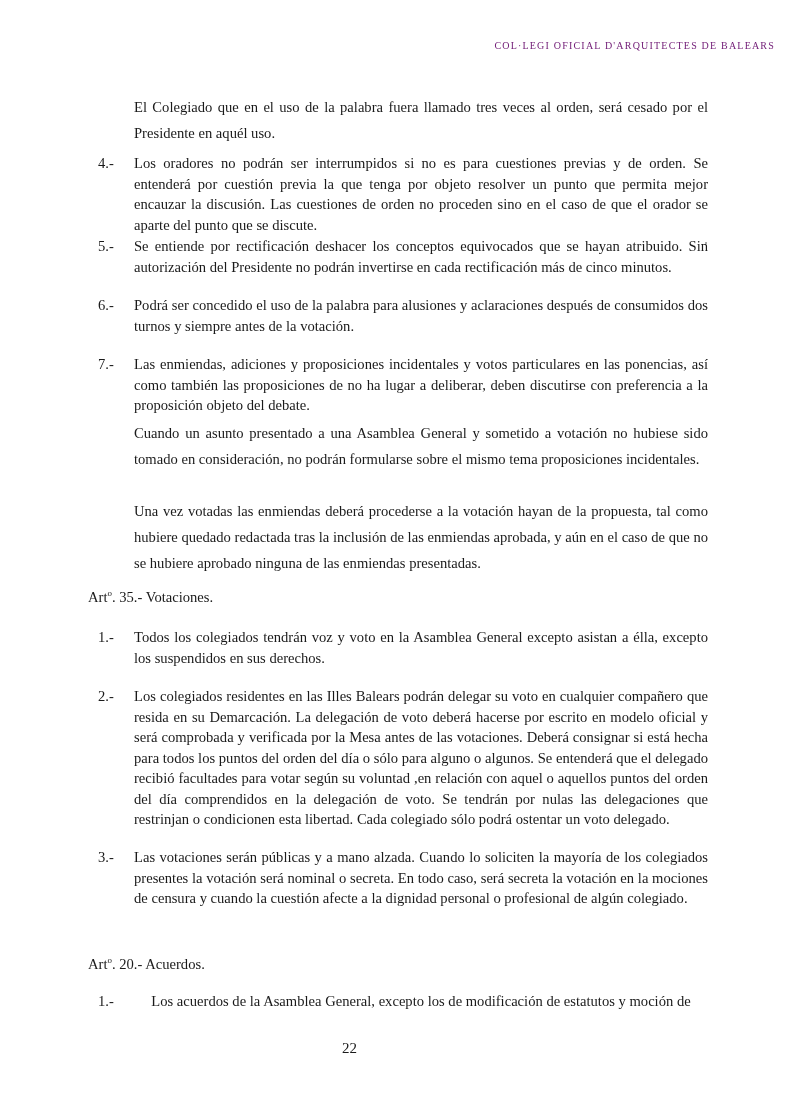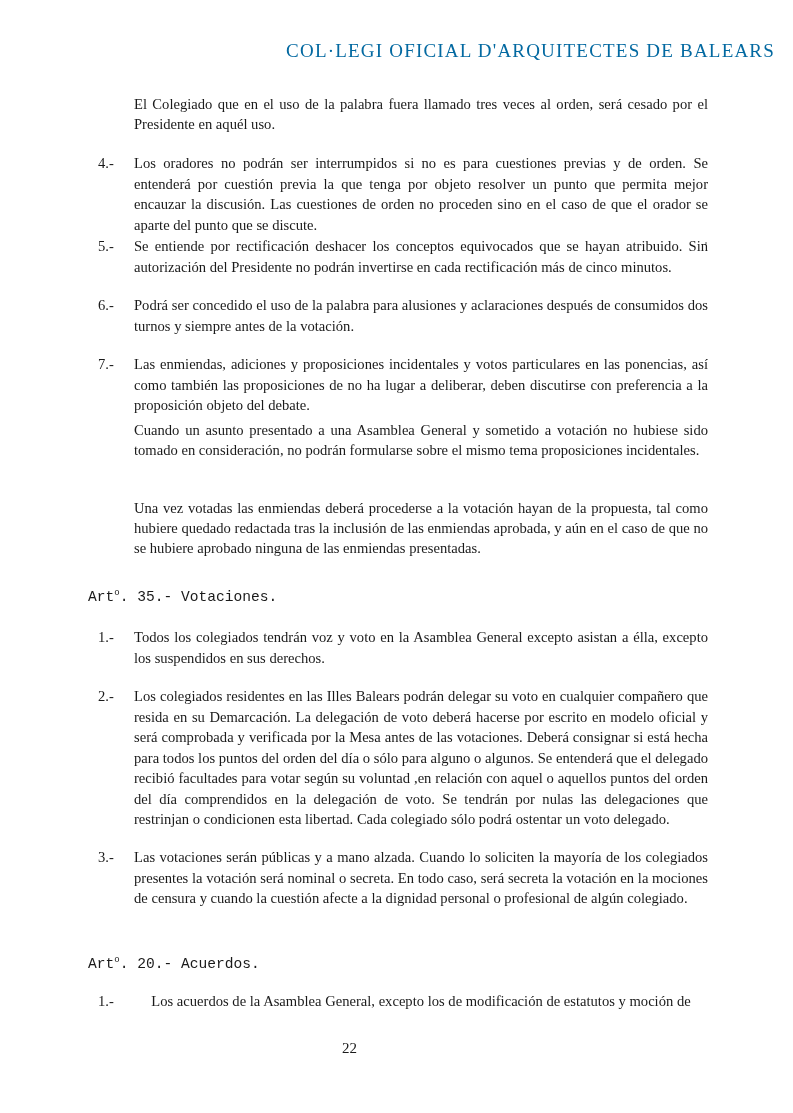--- a/index.html
+++ b/index.html
@@ -2,36 +2,36 @@
 <html><head>
   <meta charset="utf-8">
   <style>
     html, body { margin: 0; padding: 0; background: #ffffff; }
     body {
       width: 793px; height: 1113px; position: relative; overflow: hidden;
       font-family: "Liberation Serif", serif; color: #1a1a1a;
     }
     .header {
       position: absolute; top: 40px; right: 18px;
-      font-size: 19px; letter-spacing: 1.2px; color: #0369a1;
+      font-size: 10px; letter-spacing: 1.2px; color: #701a75;
       font-family: "Liberation Serif", serif;
     }
     .para {
       position: absolute; left: 134px; width: 574px;
-      font-size: 14.6px; line-height: 20px; text-align: justify;
+      font-size: 14.6px; line-height: 26px; text-align: justify;
     }
     .item {
       position: absolute; left: 98px; width: 610px;
       font-size: 14.6px; line-height: 20.5px;
     }
     .item .num { position: absolute; left: 0; top: 0; width: 36px; }
     .item .txt { margin-left: 36px; text-align: justify; display: block; }
     .art {
       position: absolute; left: 88px;
-      font-size: 14.6px; line-height: 20.5px; font-family: Liberation Mono, monospace;
+      font-size: 14.6px; line-height: 20.5px;
     }
     .art sup { font-size: 9px; }
     .pagenum {
       position: absolute; top: 1040px; left: 0; width: 699px; text-align: center;
       font-size: 15px;
     }
     .speck { position: absolute; left: 705px; top: 242px; width: 2px; height: 2px; background: #aaa; }
   </style>
 </head>
 <body>

